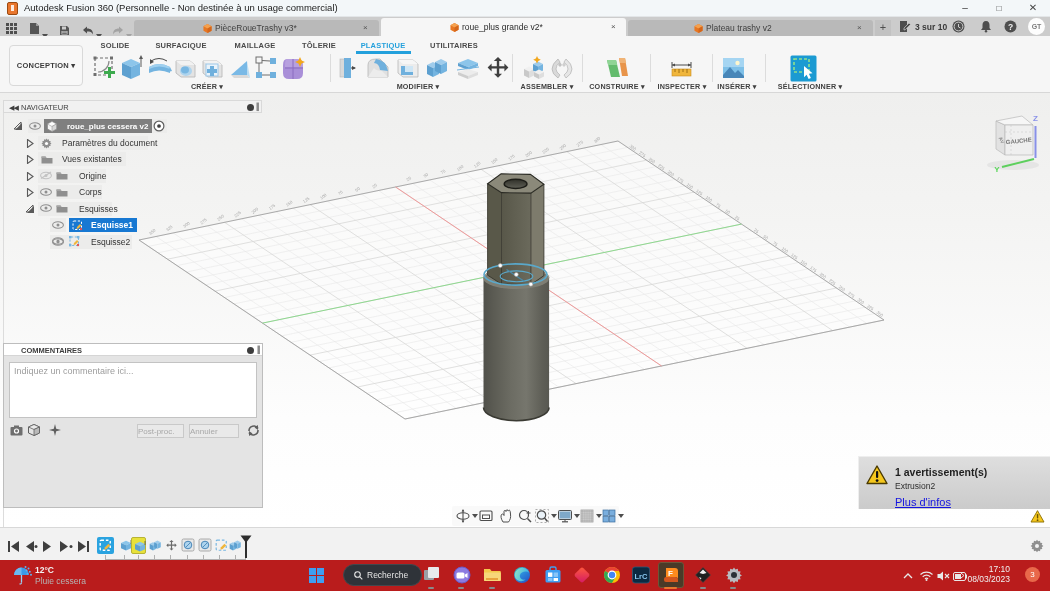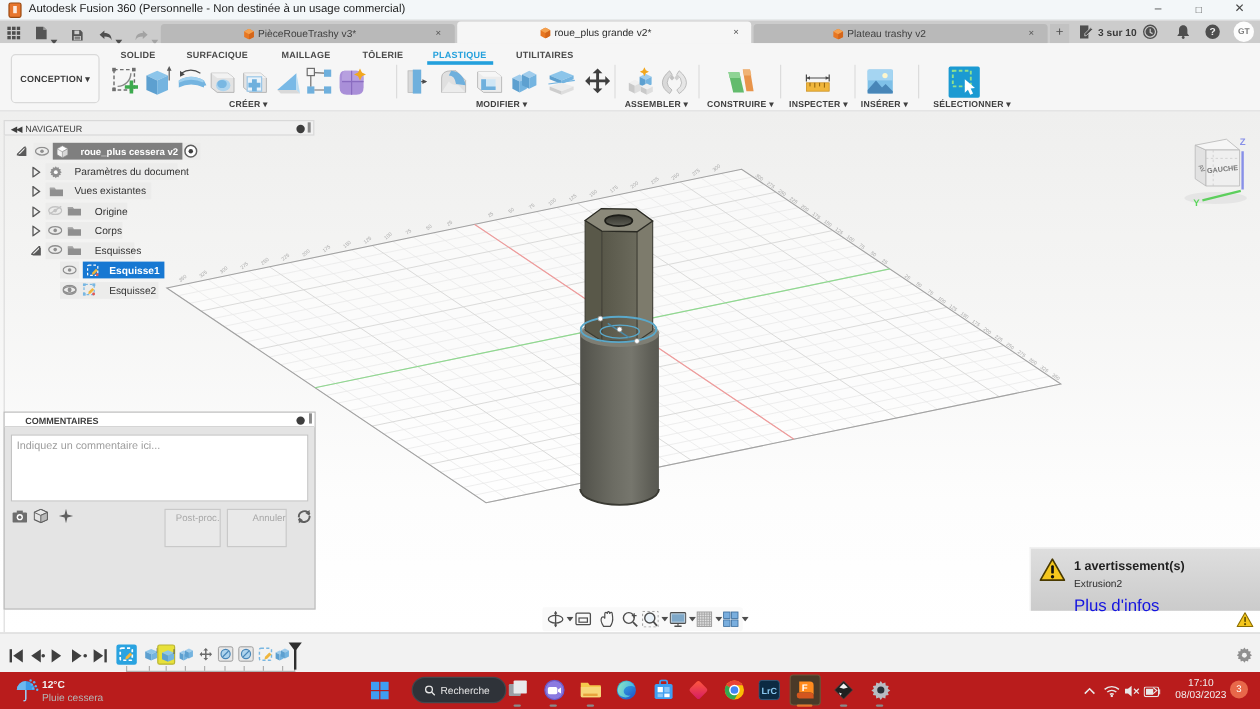--- a/index.html
+++ b/index.html
@@ -28,37 +28,37 @@
 #viewport{position:absolute;left:0;top:93px;width:1050px;height:434px;background:linear-gradient(#efefee 0%,#f4f4f3 30%,#fdfdfd 75%,#fff 100%);overflow:hidden}
 
 .phead{position:absolute;height:13px;background:#f1f1f1;border:1px solid #d9d9d9;font-size:7.5px;font-weight:normal;color:#3e3e3e}
 .pdot{position:absolute;width:7px;height:7px;border-radius:50%;background:#3d3d3d;top:2.5px}
 .trow{position:absolute;height:14px;font-size:8.5px;color:#333;white-space:nowrap}
 .chip{position:absolute;background:#ececeb;height:14px}
 
 #comments{position:absolute;left:3px;top:250px;width:260px;height:165px;background:#e4e4e4;border:1px solid #bdbdbd}
 #comments .chead{position:absolute;left:0;top:0;width:258px;height:12px;background:#ffffff;border-bottom:1px solid #d5d5d5;font-size:7.5px;font-weight:bold;color:#3e3e3e}
 #cinput{position:absolute;left:5px;top:18px;width:248px;height:56px;background:#fff;border:1px solid #c3c3c3;font-size:9px;color:#9d9d9d;padding:3px 4px}
-.cbtn{position:absolute;top:80px;height:32px;background:#e9e9e9;border:1px solid #c9c9c9;font-size:8px;color:#a8a8a8;text-align:right;line-height:13px}
+.cbtn{position:absolute;top:80px;height:14px;background:#e9e9e9;border:1px solid #c9c9c9;font-size:8px;color:#a8a8a8;text-align:left;line-height:13px}
 
 #vtoolbar{position:absolute;left:452px;top:413px;width:167px;height:20px;background:rgba(248,248,248,.92);border-radius:2px}
 
 #warnpop{position:absolute;left:858px;top:363px;width:218px;height:53px;background:linear-gradient(#dedede,#cbcbcb);border-top:1px solid #eee;border-left:1px solid #eee}
 #warnpop .w1{position:absolute;left:36px;top:9px;font-size:10.5px;font-weight:bold;color:#1f1f1f}
 #warnpop .w2{position:absolute;left:36px;top:24px;font-size:8.5px;color:#2e2e2e}
-#warnpop .w3{position:absolute;left:36px;top:39px;font-size:14px;color:#1414e0;}
+#warnpop .w3{position:absolute;left:36px;top:39px;font-size:11px;color:#1414e0;text-decoration:underline}
 
 #timeline{position:absolute;left:0;top:527px;width:1050px;height:33px;background:#f2f2f2;border-top:1px solid #d8d8d8}
 
 #taskbar{position:absolute;left:0;top:560px;width:1050px;height:31px;background:#b91c1c}
 #taskbar .wtemp{position:absolute;left:35px;top:5px;font-size:8.5px;font-weight:bold;color:#f2f2f2}
 #taskbar .wdesc{position:absolute;left:35px;top:16px;font-size:8.5px;color:#b5b5b5}
 #search{position:absolute;left:343px;top:4px;width:79px;height:22px;background:#2f3339;border:1px solid #43474d;border-radius:11px;color:#e6e6e6;font-size:8.5px}
 .tdash{position:absolute;top:27px;width:6px;height:2px;background:#8a8a8a;border-radius:1px}
-#clockbox{position:absolute;right:28px;top:4px;text-align:center;color:#f0f0f0;font-size:8.5px;line-height:10px}
+#clockbox{position:absolute;right:40px;top:4px;text-align:right;color:#f0f0f0;font-size:8.5px;line-height:10px}
 #badge3{position:absolute;right:10px;top:7px;width:15px;height:15px;border-radius:50%;background:#e8684a;color:#fff;font-size:8px;text-align:center;line-height:15px}
 </style></head><body>
 <div id="titlebar">
 <div class="ticon"></div>
     <div class="ttext">Autodesk Fusion 360 (Personnelle - Non destinée à un usage commercial)</div>
 <div class="winbtn" style="right:68px">–</div>
 <div class="winbtn" style="right:34px;font-size:8.5px">□</div>
 <div class="winbtn" style="right:0">✕</div>
 </div>
 <div id="tabstrip">

